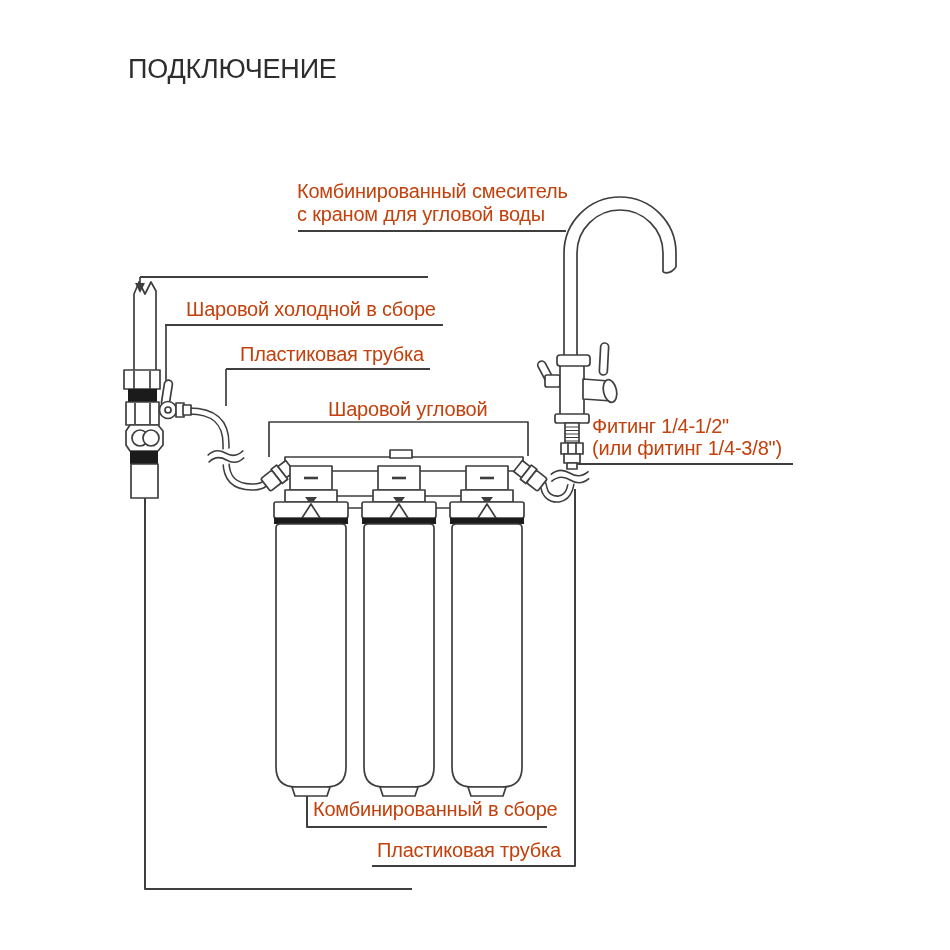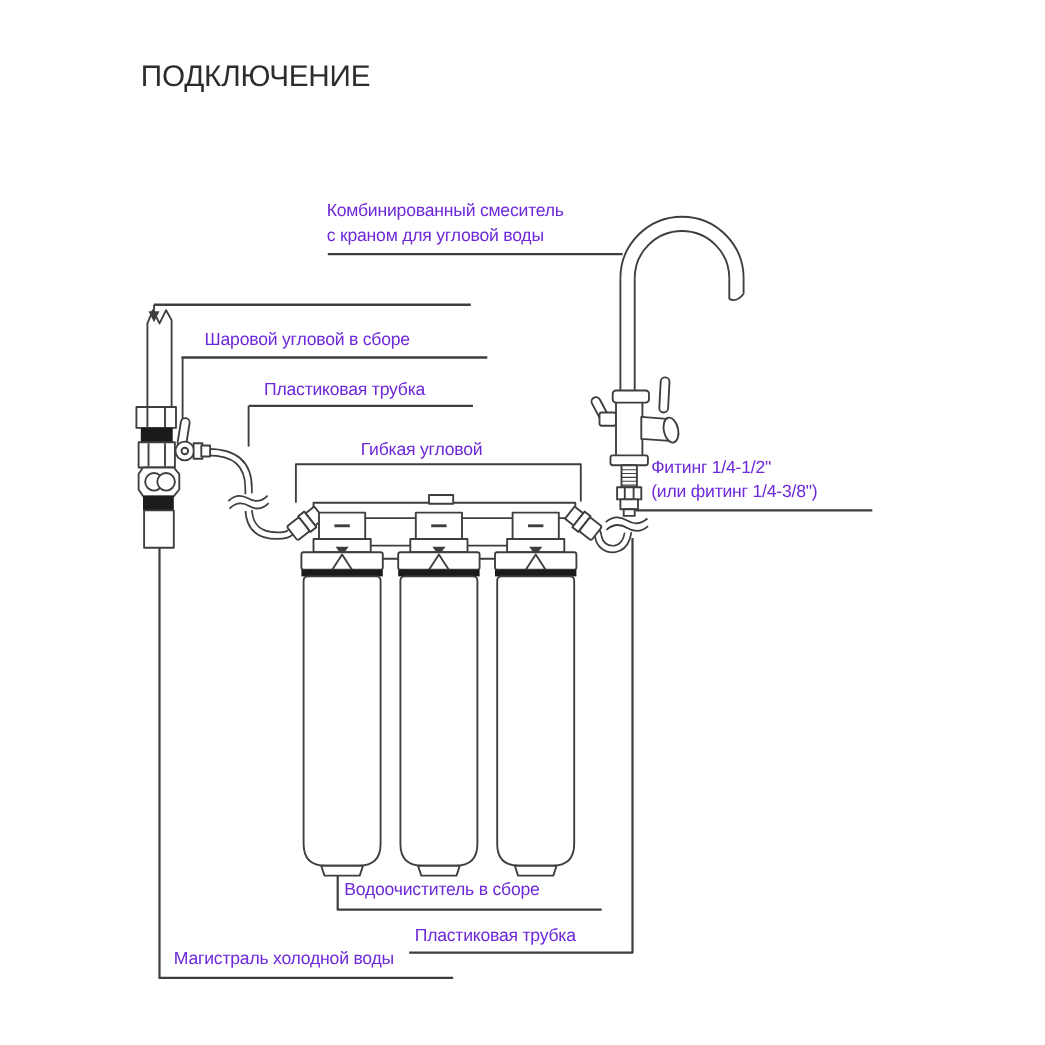--- a/index.html
+++ b/index.html
@@ -8,21 +8,21 @@
     font-family:"Liberation Sans","DejaVu Sans",sans-serif;
   }
   .stage{position:absolute;inset:0;width:950px;height:668px;}
   svg.draw{position:absolute;left:0;top:0;}
   .title{
     position:absolute;left:128px;top:52px;
     font-size:27px;line-height:34px;color:#2d2d2d;letter-spacing:-0.2px;
     white-space:nowrap;
   }
   .lbl{
-    position:absolute;font-size:16px;line-height:23px;color:#6d28d9;
+    position:absolute;font-size:20px;line-height:23px;color:#c2410c;
     letter-spacing:-0.2px;white-space:nowrap;
   }
 </style>
 </head>
 <body>
 
 <div class="stage">
 
   <svg class="draw" width="950" height="950" viewBox="0 0 950 950" fill="none" stroke="#3e3e3e" stroke-width="1.7" stroke-linejoin="round">
 
@@ -176,30 +176,29 @@
   <div class="title">
     <div>ПОДКЛЮЧЕНИЕ</div>
   </div>
 
   <div class="lbl" style="left:297px;top:180px">
     <div>Комбинированный смеситель</div>
     <div>с краном для угловой воды</div>
   </div>
 
 
-  <div class="lbl" style="left:186px;top:298px">Шаровой угловой в сборе</div>
+  <div class="lbl" style="left:186px;top:298px">Шаровой холодной в сборе</div>
 
   <div class="lbl" style="left:240px;top:343px">Пластиковая трубка</div>
 
-  <div class="lbl" style="left:328px;top:398px">Гибкая угловой</div>
+  <div class="lbl" style="left:328px;top:398px">Шаровой угловой</div>
 
   <div class="lbl" style="left:592px;top:415px;line-height:22px">
     <div>Фитинг 1/4-1/2"</div>
     <div>(или фитинг 1/4-3/8")</div>
   </div>
 
-  <div class="lbl" style="left:313px;top:798px">Водоочиститель в сборе</div>
+  <div class="lbl" style="left:313px;top:798px">Комбинированный в сборе</div>
 
   <div class="lbl" style="left:377px;top:839px">Пластиковая трубка</div>
 
-  <div class="lbl" style="left:158px;top:860px">Магистраль холодной воды</div>
 
 </div>
 
 </body></html>

